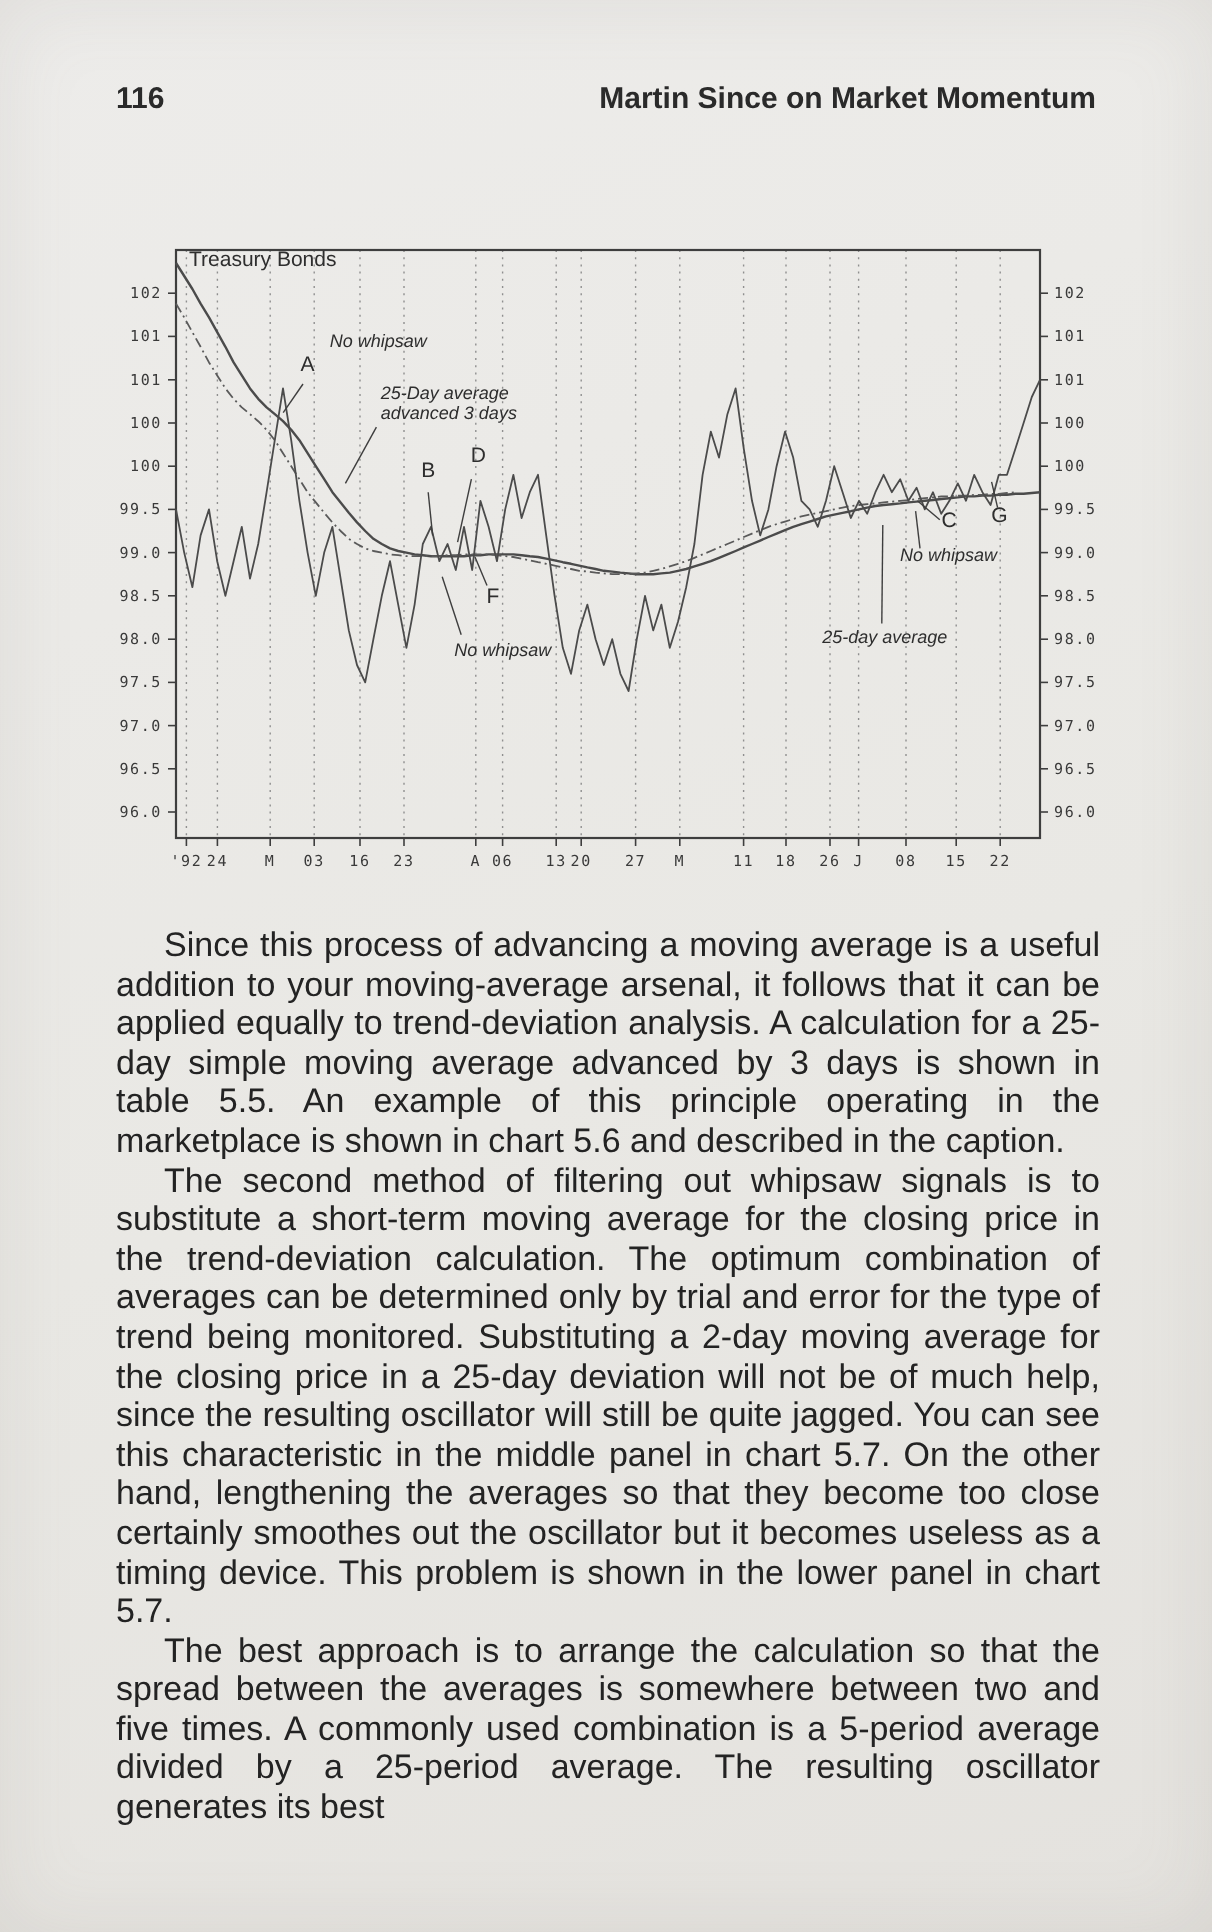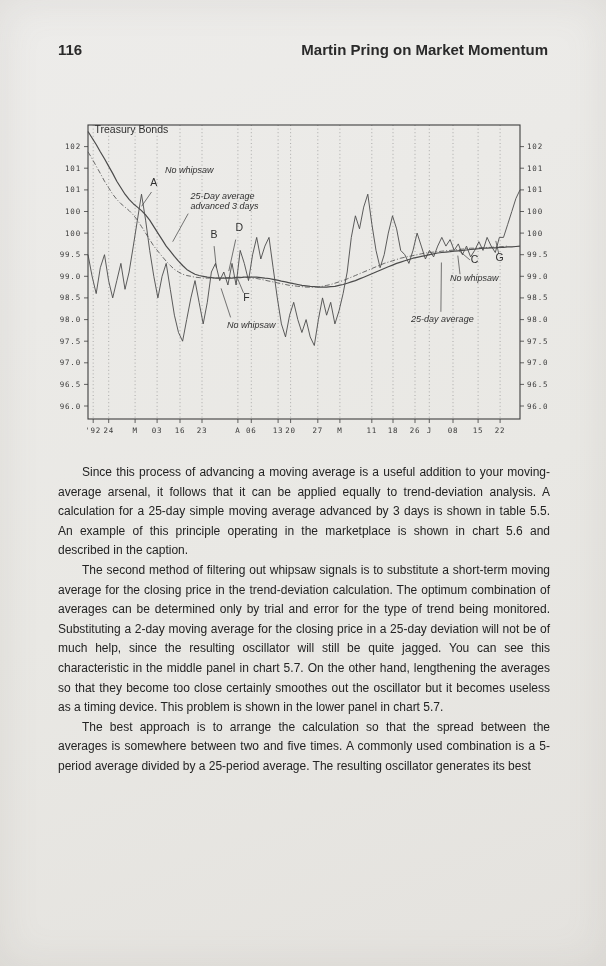--- a/index.html
+++ b/index.html
@@ -32,32 +32,32 @@
   .price{fill:none;stroke:#4b4b4b;stroke-width:.9;stroke-linejoin:round;}
   .ma{fill:none;stroke:#4b4b4b;stroke-width:1.2;stroke-linejoin:round;}
   .adv{fill:none;stroke:#5a5a5a;stroke-width:.9;stroke-dasharray:5 2 1 2;stroke-linejoin:round;}
   .ann-arrow{stroke:#3e3e3e;stroke-width:.7;}
   .ann-letter{font-family:"Liberation Sans",sans-serif;font-size:10.5px;fill:#2e2e2e;}
   .ann-plain{font-family:"Liberation Sans",sans-serif;font-size:10.5px;fill:#2e2e2e;}
   .ann-italic{font-family:"Liberation Sans",sans-serif;font-style:italic;font-size:9px;fill:#2e2e2e;}
 
   .body-text{
     position:absolute;left:58px;top:463px;width:492px;
-    font-size:12px;line-height:19.6px;text-align:justify;color:#232323;
+    font-size:17px;line-height:19.6px;text-align:justify;color:#232323;
   }
   .body-text p{margin:0;text-indent:24px;}
 </style>
 </head>
 <body>
 
 <div class="page">
 
   <div class="header">
     <span>116</span>
-    <span>Martin Pring on Market Momentum</span>
+    <span>Martin Since on Market Momentum</span>
   </div>
 
 
   <div class="chart-canvas">
     <svg id="chart-svg" viewBox="0 0 500 330">
         <g>
           <line class="grid" x1="33.2" y1="13" x2="33.2" y2="307"></line>
           <line class="tick" x1="33.2" y1="307" x2="33.2" y2="311"></line>
           <text class="axlab" x="33.2" y="321" text-anchor="middle">'92</text>
           <line class="grid" x1="48.7" y1="13" x2="48.7" y2="307"></line>

